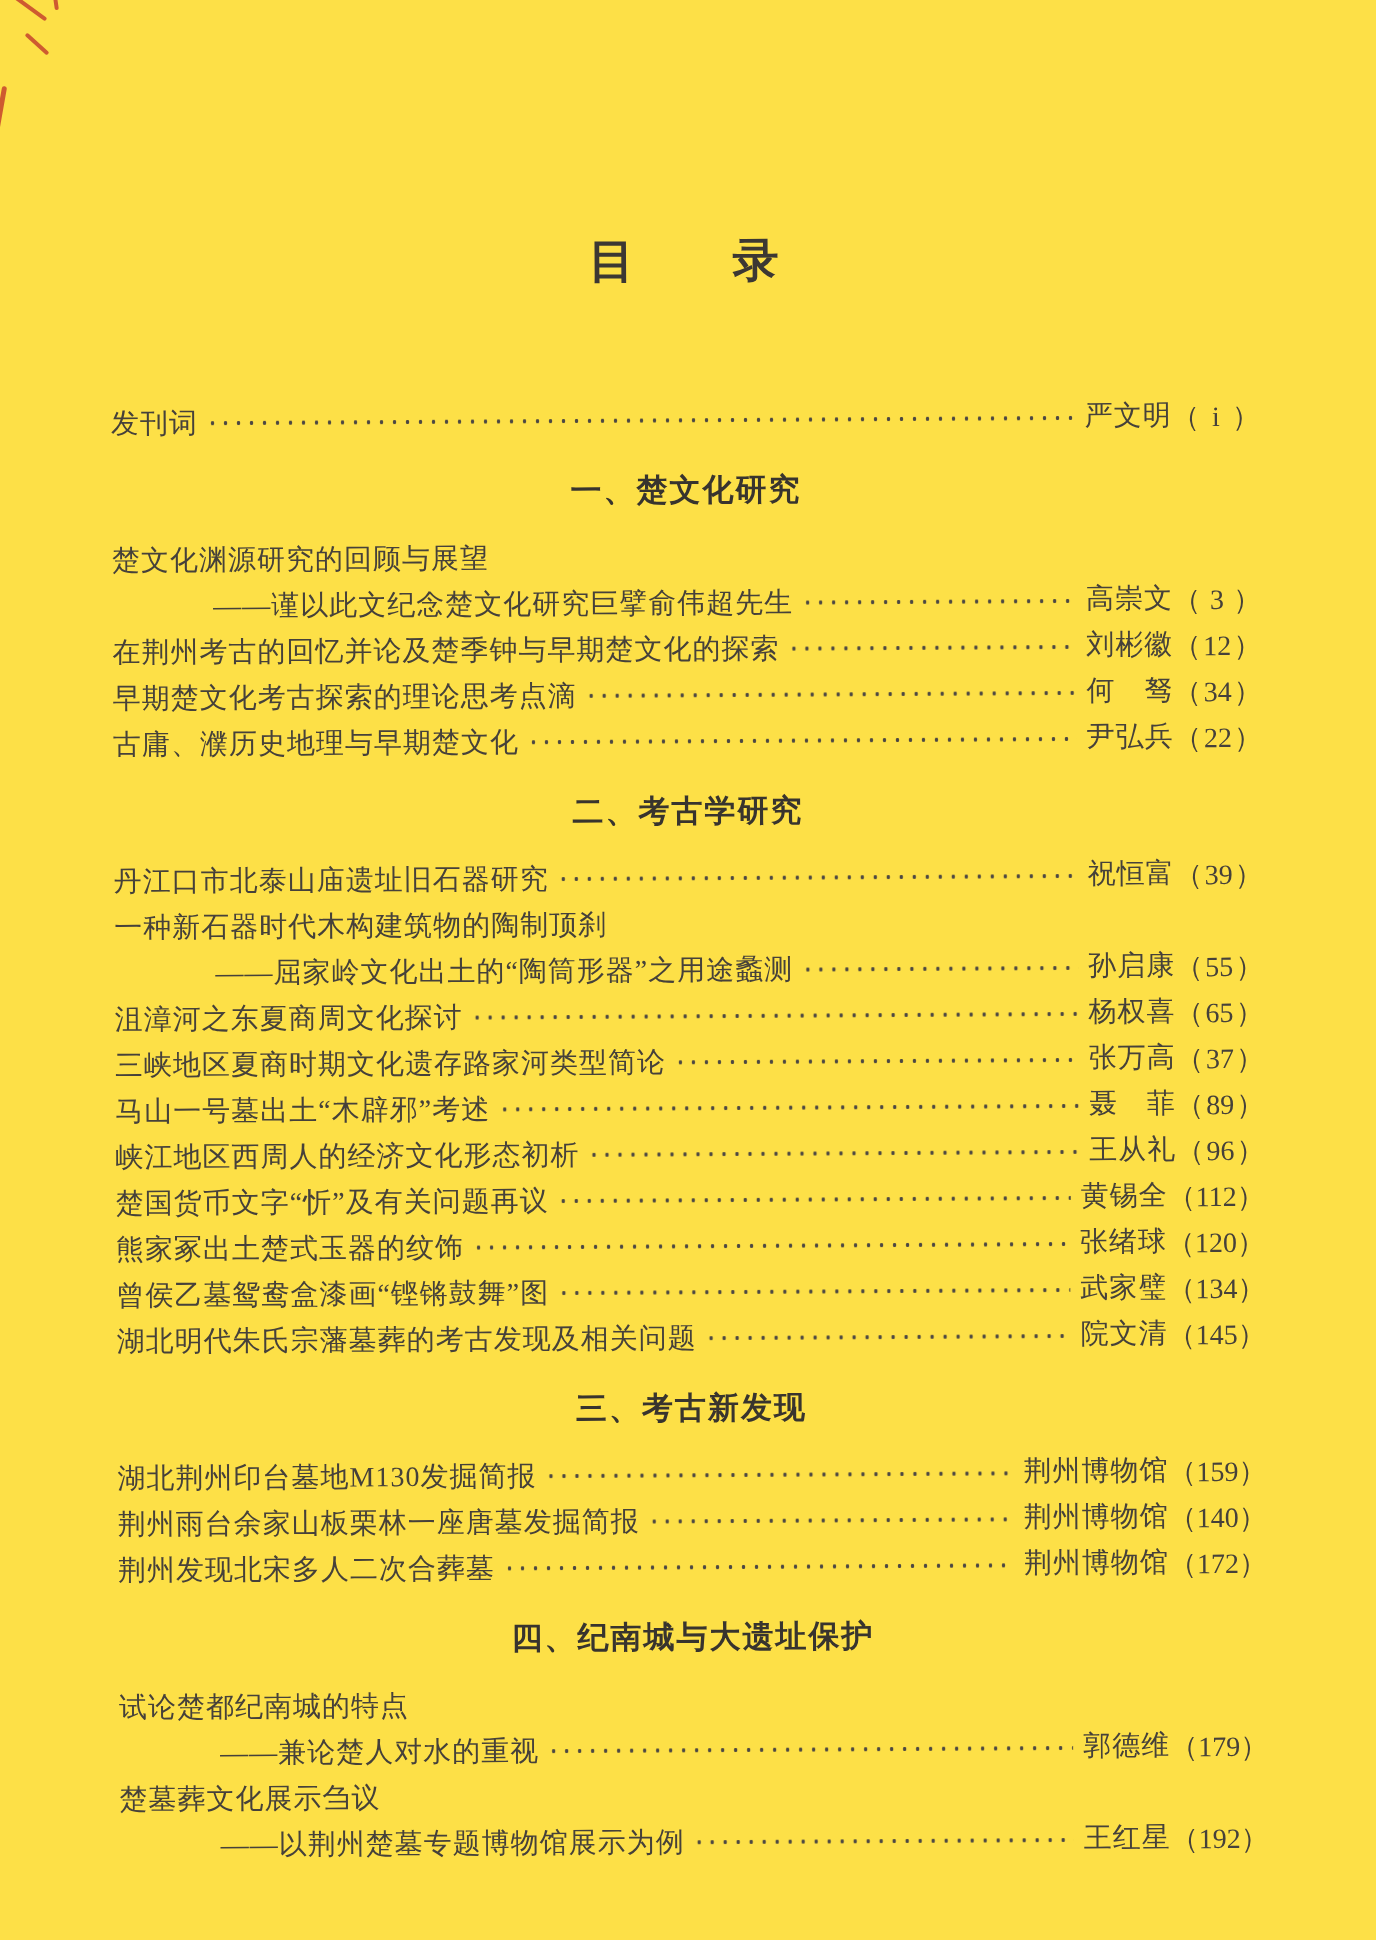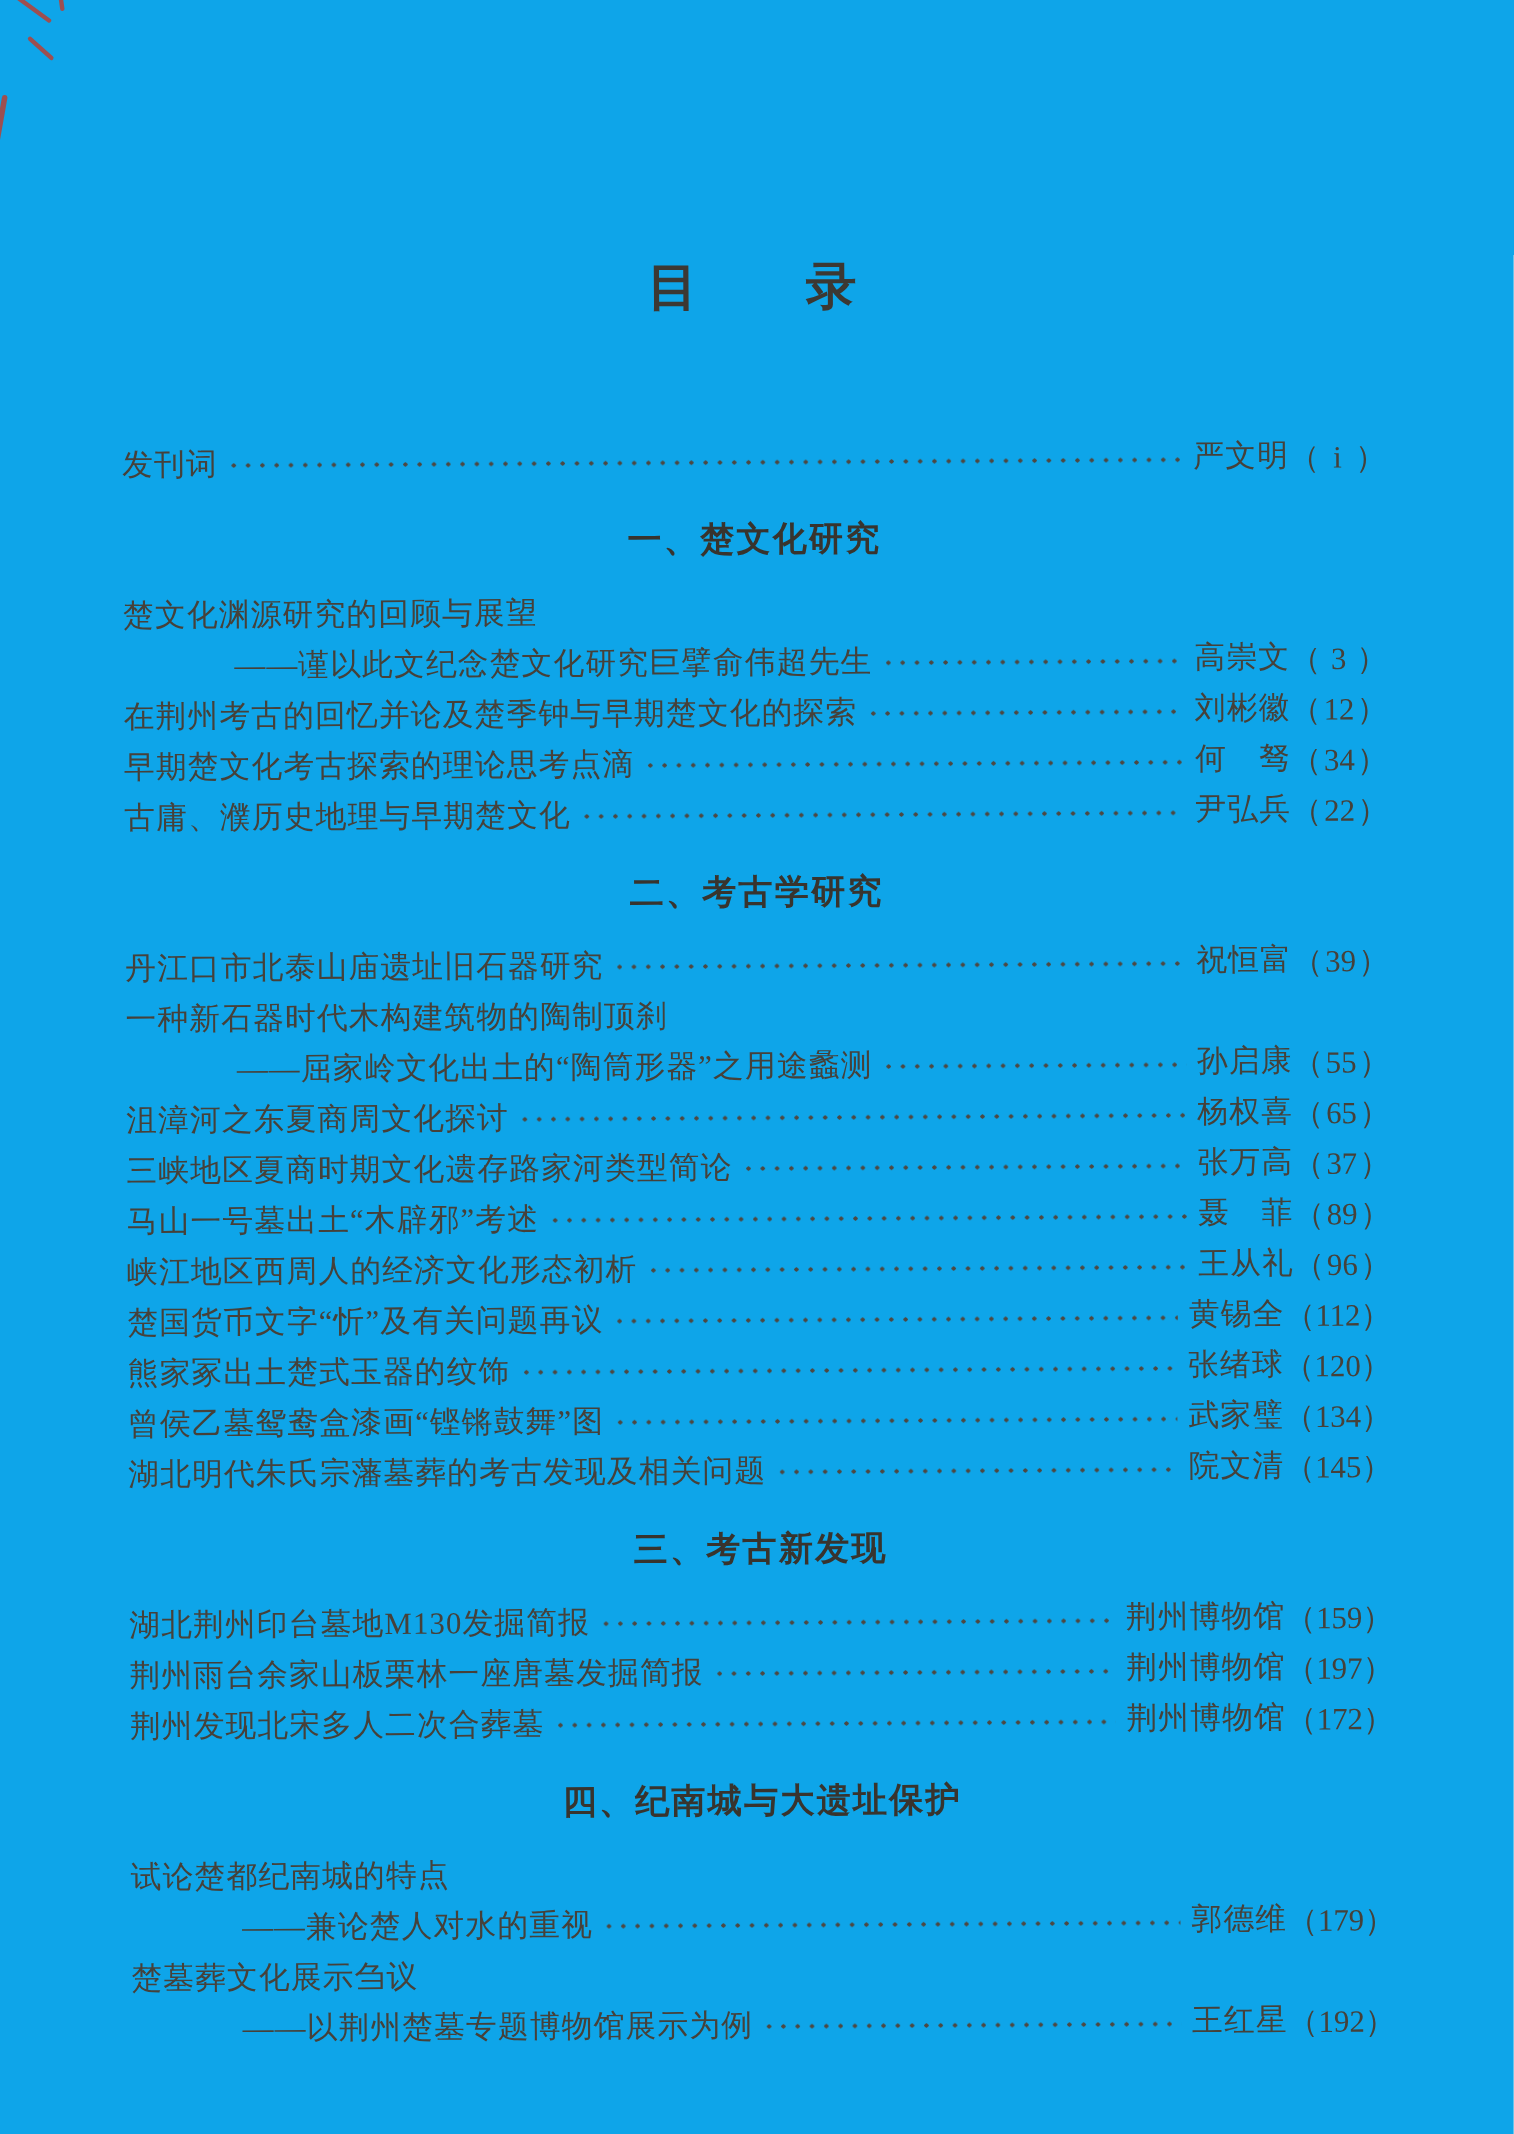--- a/index.html
+++ b/index.html
@@ -3,21 +3,21 @@
 <meta charset="utf-8">
 <style>
   html,body{ margin:0; padding:0; }
   body{
     background:#fbfbf6;
     font-family:"Liberation Serif","DejaVu Serif",serif;
   }
   .page{
     position:relative;
     width:1376px; height:1940px;
-    background:#0ea5e9;
+    background:#fde047;
     overflow:hidden;
     color:#46413a;
   }
   
   .ink{ position:absolute; background:#c23a2b; border-radius:3px; opacity:.8; }
   .ink.m1{ left:10px; top:6px;  width:40px; height:4px; transform:rotate(36deg); }
   .ink.m2{ left:22px; top:42px; width:30px; height:4px; transform:rotate(42deg); }
   .ink.m3{ left:-2px; top:86px; width:5px;  height:48px; transform:rotate(10deg); }
   .ink.m4{ left:54px; top:-3px; width:4px;  height:13px; transform:rotate(-8deg); }
 
@@ -274,21 +274,21 @@
                 <span class="paren">）</span>
               </span>
   </div>
 
   <div class="row">
     <span class="etitle">荆州雨台余家山板栗林一座唐墓发掘简报</span>
     <span class="leader"></span>
     <span class="author">荆州博物馆</span>
     <span class="pageno">
                 <span class="paren">（</span>
-                <span class="num">197</span>
+                <span class="num">140</span>
                 <span class="paren">）</span>
               </span>
   </div>
 
   <div class="row">
     <span class="etitle">荆州发现北宋多人二次合葬墓</span>
     <span class="leader"></span>
     <span class="author">荆州博物馆</span>
     <span class="pageno">
                 <span class="paren">（</span>

